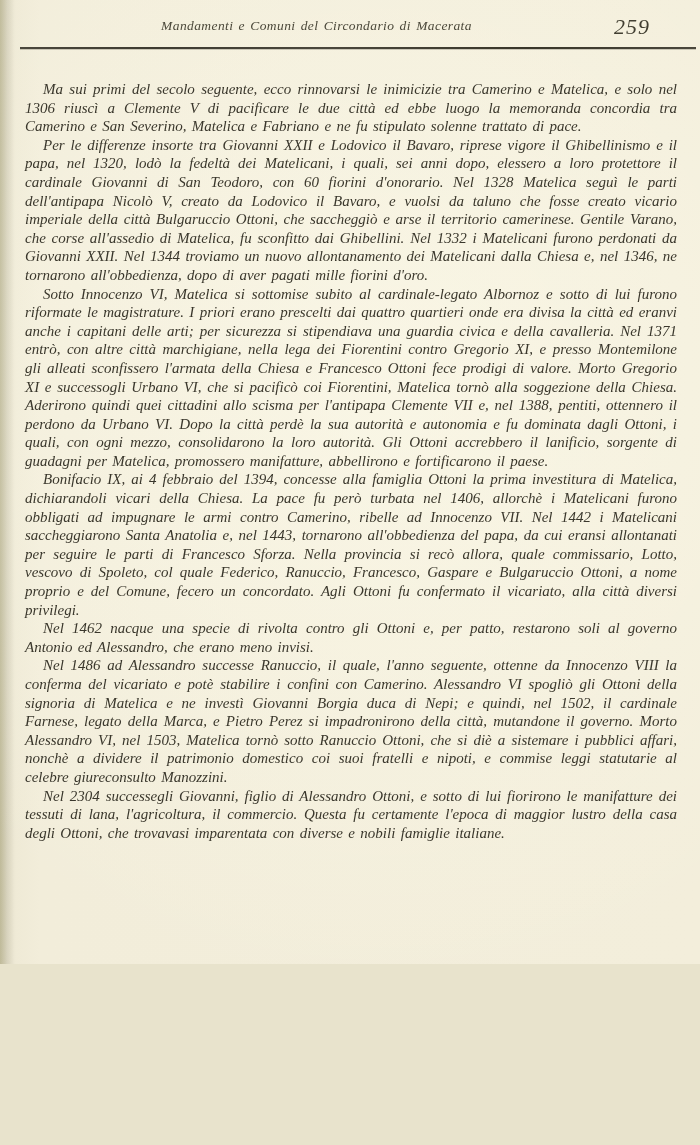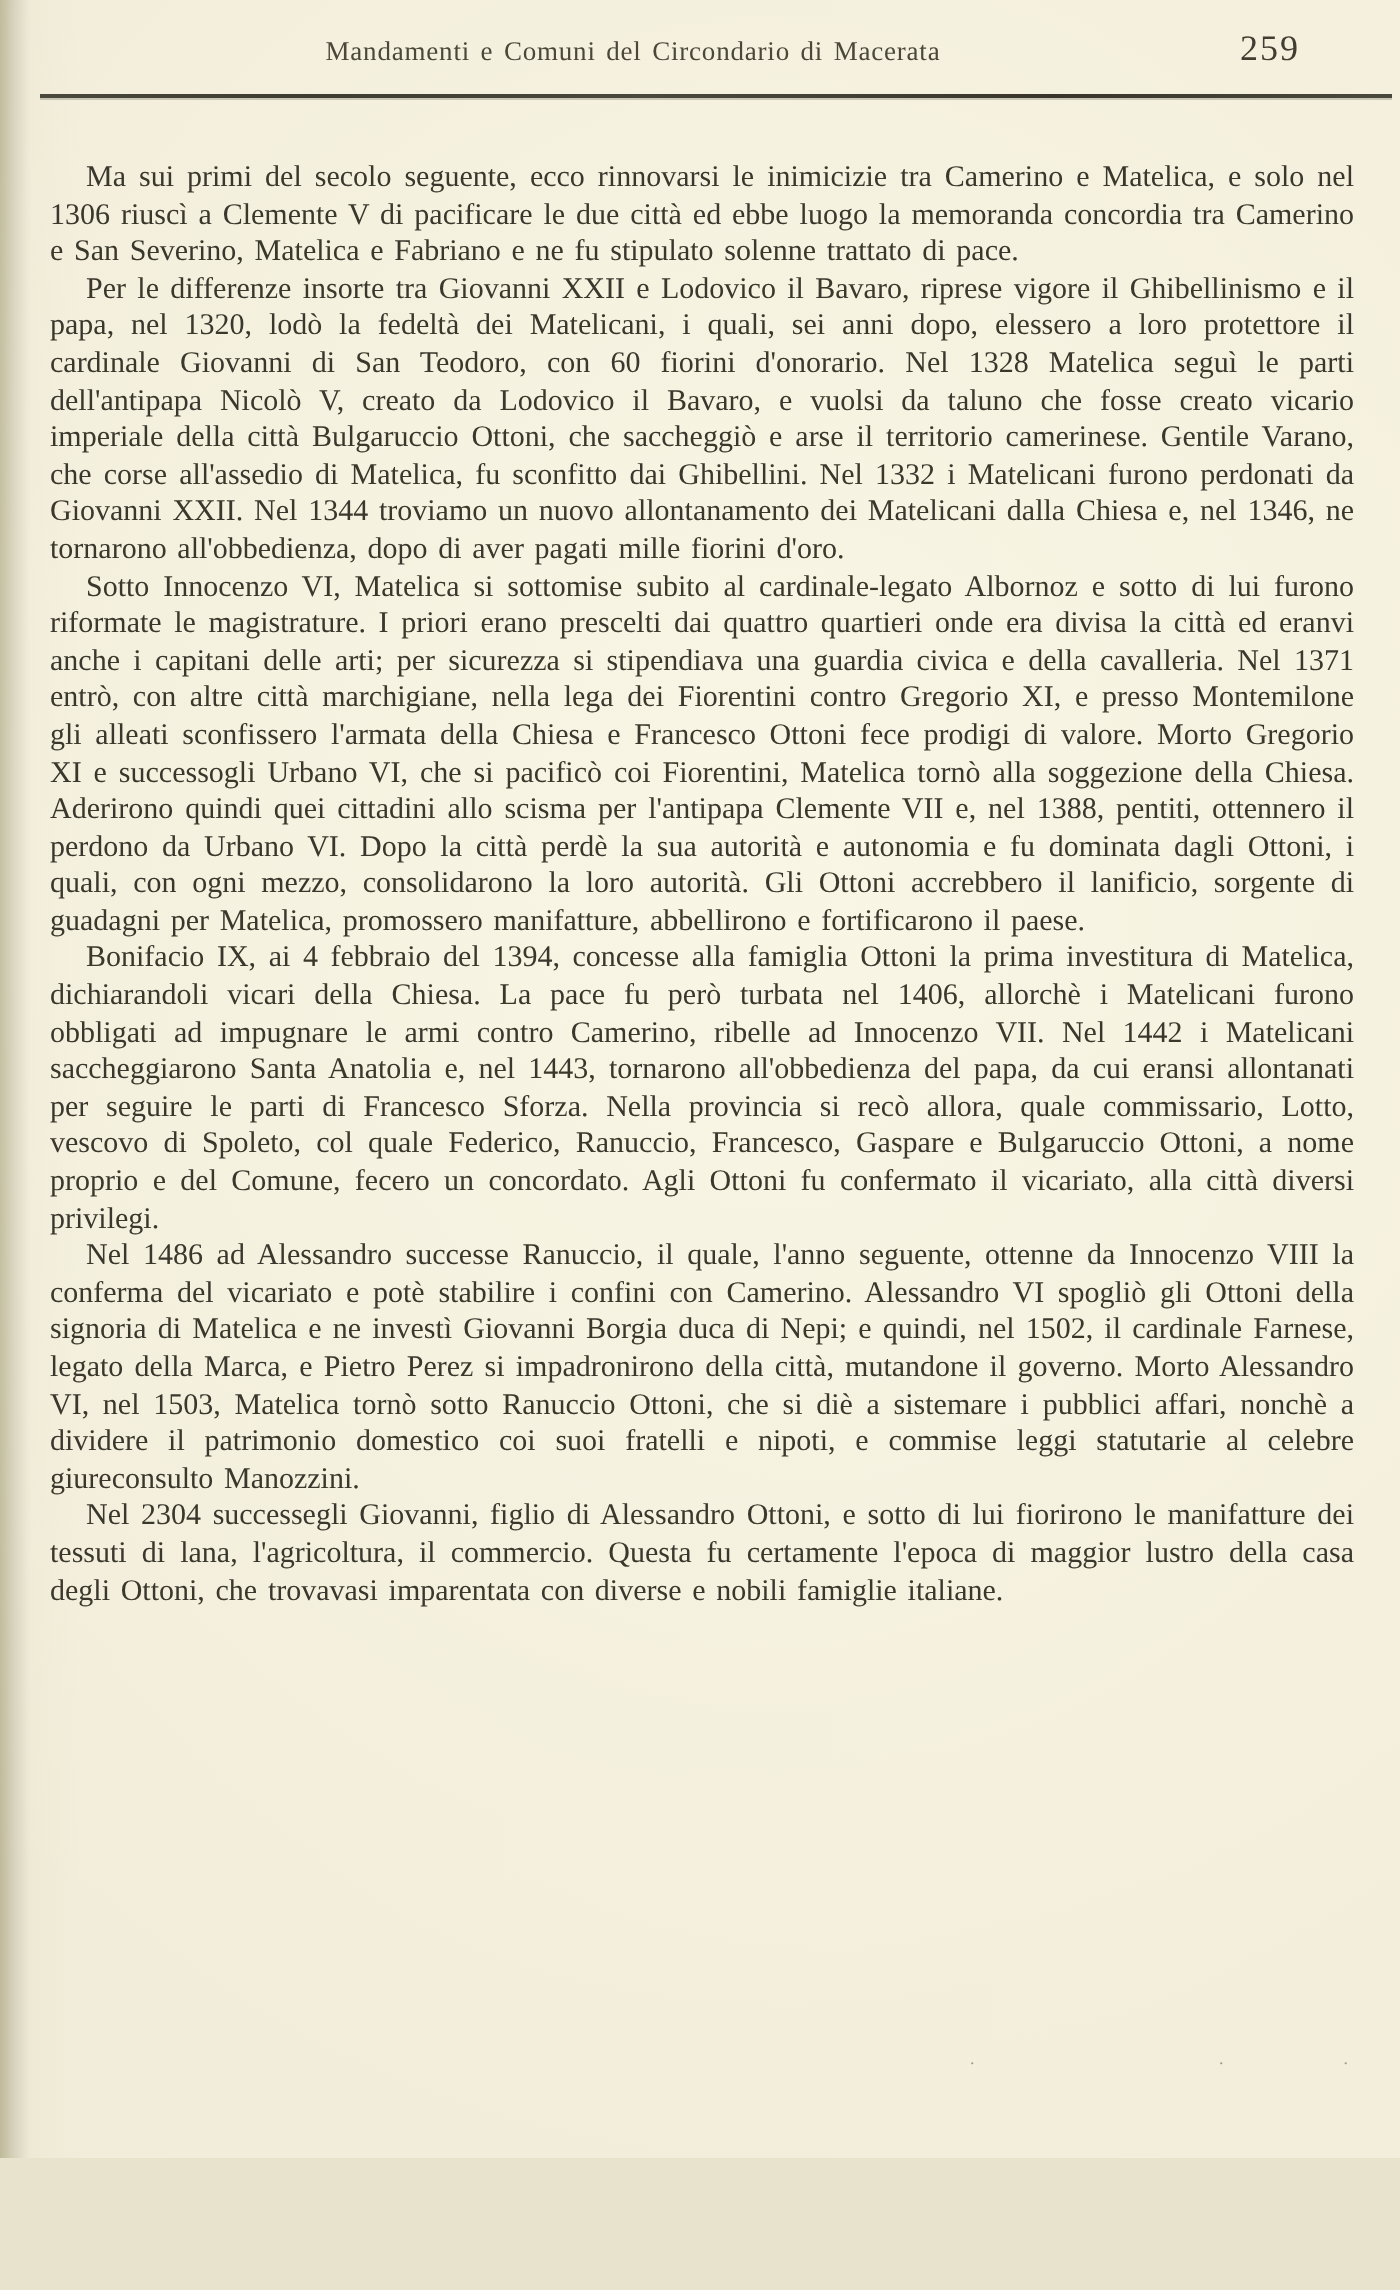--- a/index.html
+++ b/index.html
@@ -3,27 +3,28 @@
 <meta charset="utf-8">
 <style>
   html, body {
     margin: 0;
     padding: 0;
     background: #e8e3cc;
   }
   .page {
     position: relative;
     width: 700px;
-    height: 1079px;
+    height: 964px;
     overflow: hidden;
     background:
       radial-gradient(ellipse 120% 90% at 55% 40%, rgba(255,253,238,0.55), rgba(0,0,0,0) 70%),
       linear-gradient(90deg, #d3ceae 0px, #e3deca 7px, #efead6 16px, #f2edda 40px, #f3eedb 100%);
     font-family: "Liberation Serif", "DejaVu Serif", serif;
     color: #3a372c;
+    font-style: italic;
   }
   .edge-shade {
     position: absolute;
     top: 0; bottom: 0; left: 0;
     width: 14px;
     background: linear-gradient(90deg, rgba(120,115,80,0.22), rgba(120,115,80,0.0));
     pointer-events: none;
   }
   .header {
     position: absolute;
@@ -39,21 +40,21 @@
     text-align: center;
     font-size: 13.5px;
     letter-spacing: 0.4px;
     word-spacing: 1.5px;
     color: #4b483a;
   }
   .page-number {
     position: absolute;
     right: 28px;
     top: 0;
-    font-size: 18px;
+    font-size: 22px;
     color: #413e31;
     letter-spacing: 1px;
   }
   .header-rule {
     position: absolute;
     top: 47px;
     left: 20px;
     right: 4px;
     height: 2px;
     background: linear-gradient(90deg, #4a473c 0%, #3e3b31 20%, #4a473c 45%, #393629 75%, #4a473c 100%);
@@ -94,18 +95,19 @@
     <div class="page-number">259</div>
   </div>
 
   <div class="header-rule"></div>
 
   <div class="text-body">
     <p>Ma sui primi del secolo seguente, ecco rinnovarsi le inimicizie tra Camerino e Matelica, e solo nel 1306 riuscì a Clemente V di pacificare le due città ed ebbe luogo la memoranda concordia tra Camerino e San Severino, Matelica e Fabriano e ne fu stipulato solenne trattato di pace.</p>
     <p>Per le differenze insorte tra Giovanni XXII e Lodovico il Bavaro, riprese vigore il Ghibellinismo e il papa, nel 1320, lodò la fedeltà dei Matelicani, i quali, sei anni dopo, elessero a loro protettore il cardinale Giovanni di San Teodoro, con 60 fiorini d'onorario. Nel 1328 Matelica seguì le parti dell'antipapa Nicolò V, creato da Lodovico il Bavaro, e vuolsi da taluno che fosse creato vicario imperiale della città Bulgaruccio Ottoni, che saccheggiò e arse il territorio camerinese. Gentile Varano, che corse all'assedio di Matelica, fu sconfitto dai Ghibellini. Nel 1332 i Matelicani furono perdonati da Giovanni XXII. Nel 1344 troviamo un nuovo allontanamento dei Matelicani dalla Chiesa e, nel 1346, ne tornarono all'obbedienza, dopo di aver pagati mille fiorini d'oro.</p>
     <p>Sotto Innocenzo VI, Matelica si sottomise subito al cardinale-legato Albornoz e sotto di lui furono riformate le magistrature. I priori erano prescelti dai quattro quartieri onde era divisa la città ed eranvi anche i capitani delle arti; per sicurezza si stipendiava una guardia civica e della cavalleria. Nel 1371 entrò, con altre città marchigiane, nella lega dei Fiorentini contro Gregorio XI, e presso Montemilone gli alleati sconfissero l'armata della Chiesa e Francesco Ottoni fece prodigi di valore. Morto Gregorio XI e successogli Urbano VI, che si pacificò coi Fiorentini, Matelica tornò alla soggezione della Chiesa. Aderirono quindi quei cittadini allo scisma per l'antipapa Clemente VII e, nel 1388, pentiti, ottennero il perdono da Urbano VI. Dopo la città perdè la sua autorità e autonomia e fu dominata dagli Ottoni, i quali, con ogni mezzo, consolidarono la loro autorità. Gli Ottoni accrebbero il lanificio, sorgente di guadagni per Matelica, promossero manifatture, abbellirono e fortificarono il paese.</p>
     <p>Bonifacio IX, ai 4 febbraio del 1394, concesse alla famiglia Ottoni la prima investitura di Matelica, dichiarandoli vicari della Chiesa. La pace fu però turbata nel 1406, allorchè i Matelicani furono obbligati ad impugnare le armi contro Camerino, ribelle ad Innocenzo VII. Nel 1442 i Matelicani saccheggiarono Santa Anatolia e, nel 1443, tornarono all'obbedienza del papa, da cui eransi allontanati per seguire le parti di Francesco Sforza. Nella provincia si recò allora, quale commissario, Lotto, vescovo di Spoleto, col quale Federico, Ranuccio, Francesco, Gaspare e Bulgaruccio Ottoni, a nome proprio e del Comune, fecero un concordato. Agli Ottoni fu confermato il vicariato, alla città diversi privilegi.</p>
+    <p>Nel 1462 nacque una specie di rivolta contro gli Ottoni e, per patto, restarono soli al governo Antonio ed Alessandro, che erano meno invisi.</p>
     <p>Nel 1486 ad Alessandro successe Ranuccio, il quale, l'anno seguente, ottenne da Innocenzo VIII la conferma del vicariato e potè stabilire i confini con Camerino. Alessandro VI spogliò gli Ottoni della signoria di Matelica e ne investì Giovanni Borgia duca di Nepi; e quindi, nel 1502, il cardinale Farnese, legato della Marca, e Pietro Perez si impadronirono della città, mutandone il governo. Morto Alessandro VI, nel 1503, Matelica tornò sotto Ranuccio Ottoni, che si diè a sistemare i pubblici affari, nonchè a dividere il patrimonio domestico coi suoi fratelli e nipoti, e commise leggi statutarie al celebre giureconsulto Manozzini.</p>
     <p>Nel 2304 successegli Giovanni, figlio di Alessandro Ottoni, e sotto di lui fiorirono le manifatture dei tessuti di lana, l'agricoltura, il commercio. Questa fu certamente l'epoca di maggior lustro della casa degli Ottoni, che trovavasi imparentata con diverse e nobili famiglie italiane.</p>
   </div>
 
   <div class="scan-artifact">. ..</div>
 </div>
 
 </body></html>

